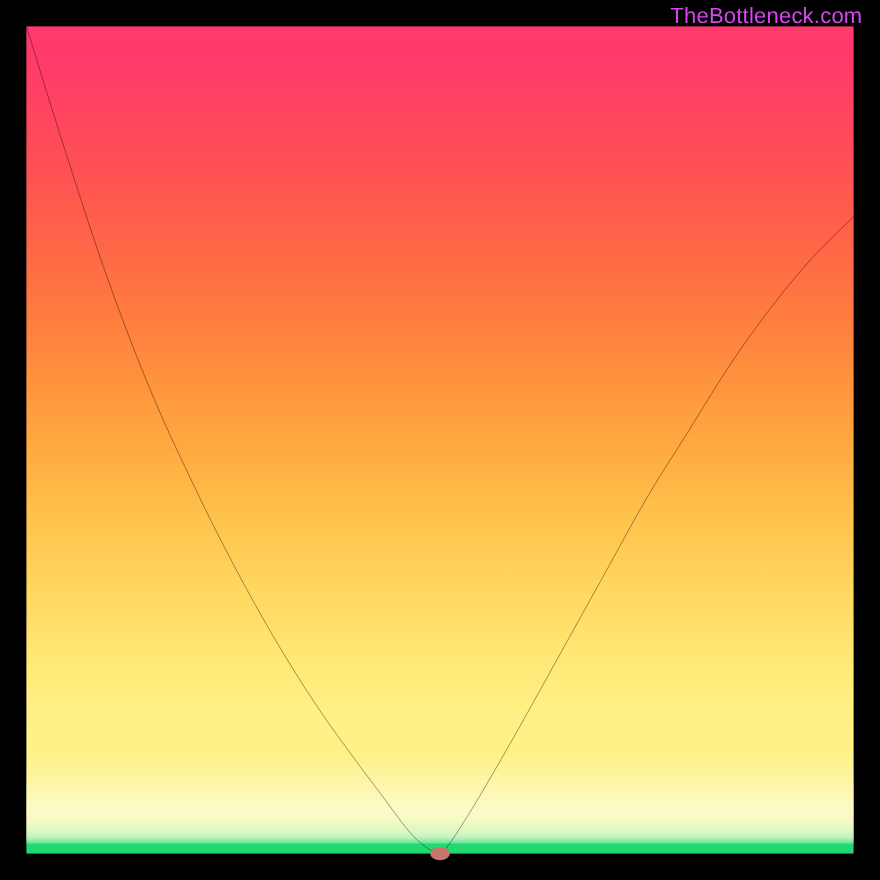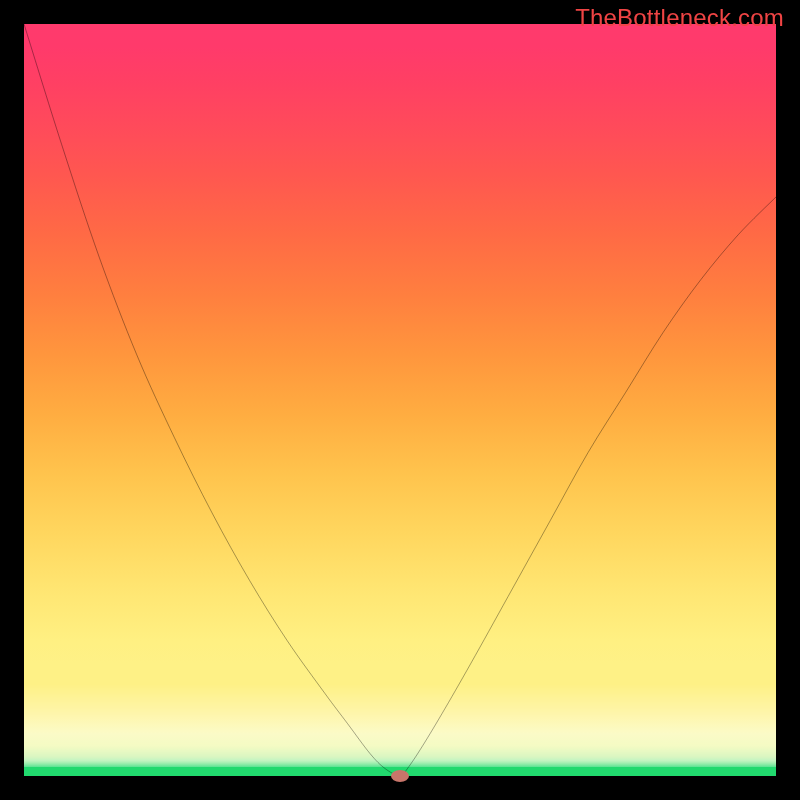--- a/index.html
+++ b/index.html
@@ -14,22 +14,22 @@
   .outer {
     position: relative;
     width: 800px;
     height: 800px;
     background: #000;
   }
   .watermark {
     position: absolute;
     top: 4px;
     right: 16px;
-    color: #ef4444;
-    font-size: 24px;
+    color: #d946ef;
+    font-size: 20px;
     font-weight: 400;
     letter-spacing: 0.2px;
     z-index: 10;
   }
   .plot {
     position: absolute;
     left: 24px;
     top: 24px;
     width: 752px;
     height: 752px;

